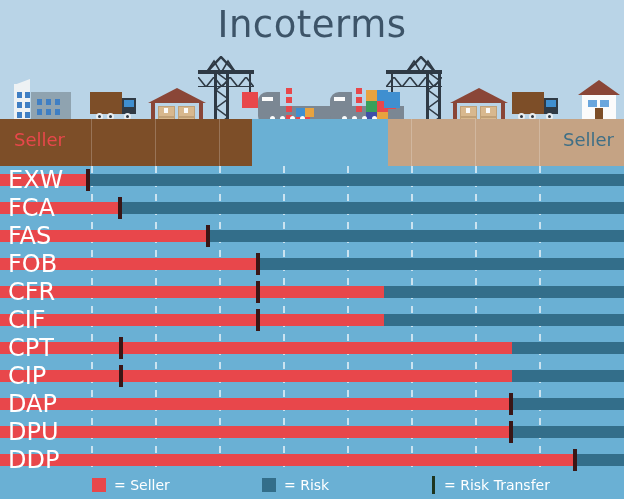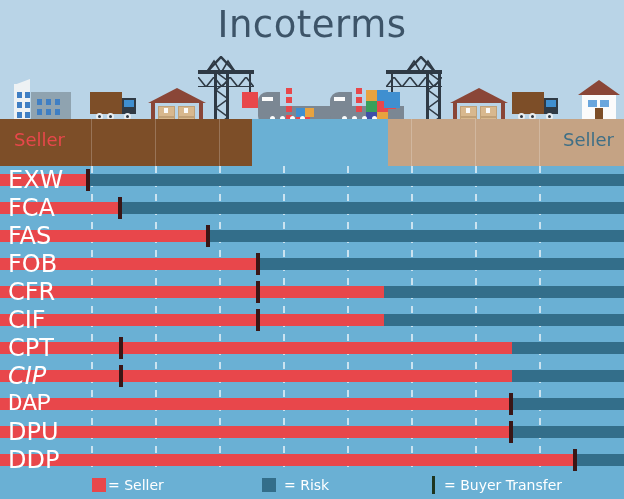--- a/index.html
+++ b/index.html
@@ -329,27 +329,27 @@
           <div class="bar-seller" style="width: 384px; background: rgb(232, 71, 75);"></div>
           <div class="risk" style="left: 256px; background: rgb(58, 22, 22);"></div>
           <div class="rowlabel">CIF</div>
         </div>
         <div class="row" style="top: 168px;">
           <div class="bar-buyer" style="left: 512px; width: 112px; background: rgb(51, 110, 138);"></div>
           <div class="bar-seller" style="width: 512px; background: rgb(232, 71, 75);"></div>
           <div class="risk" style="left: 119px; background: rgb(58, 22, 22);"></div>
           <div class="rowlabel">CPT</div>
         </div>
-        <div class="row" style="top: 196px; font-style: italic;">
+        <div class="row" style="top: 196px;">
           <div class="bar-buyer" style="left: 512px; width: 112px; background: rgb(51, 110, 138);"></div>
           <div class="bar-seller" style="width: 512px; background: rgb(232, 71, 75);"></div>
           <div class="risk" style="left: 119px; background: rgb(58, 22, 22);"></div>
           <div class="rowlabel">CIP</div>
         </div>
-        <div class="row" style="top: 224px; font-family: Liberation Mono, monospace;">
+        <div class="row" style="top: 224px;">
           <div class="bar-buyer" style="left: 511px; width: 113px; background: rgb(51, 110, 138);"></div>
           <div class="bar-seller" style="width: 511px; background: rgb(232, 71, 75);"></div>
           <div class="risk" style="left: 509px; background: rgb(58, 22, 22);"></div>
           <div class="rowlabel">DAP</div>
         </div>
         <div class="row" style="top: 252px;">
           <div class="bar-buyer" style="left: 511px; width: 113px; background: rgb(51, 110, 138);"></div>
           <div class="bar-seller" style="width: 511px; background: rgb(232, 71, 75);"></div>
           <div class="risk" style="left: 509px; background: rgb(58, 22, 22);"></div>
           <div class="rowlabel">DPU</div>
@@ -357,26 +357,26 @@
         <div class="row" style="top: 280px;">
           <div class="bar-buyer" style="left: 575px; width: 49px; background: rgb(51, 110, 138);"></div>
           <div class="bar-seller" style="width: 575px; background: rgb(232, 71, 75);"></div>
           <div class="risk" style="left: 573px; background: rgb(58, 22, 22);"></div>
           <div class="rowlabel">DDP</div>
         </div>
       </div>
     <div class="legend" id="legend">
         <div class="lg-item" style="left: 92px;">
           <div class="sw sw-seller" style="left: 0px;"></div>
-          <div class="lg-txt" style="left: 16px;">= Seller</div>
+          <div class="lg-txt" style="left: 22px;">= Seller</div>
         </div>
         <div class="lg-item" style="left: 262px;">
           <div class="sw sw-buyer" style="left: 0px;"></div>
           <div class="lg-txt" style="left: 22px;">= Risk</div>
         </div>
         <div class="lg-item" style="left: 432px;">
           <div class="sw sw-risk" style="left: 0px;"></div>
-          <div class="lg-txt" style="left: 12px;">= Buyer Transfer</div>
+          <div class="lg-txt" style="left: 12px;">= Risk Transfer</div>
         </div>
       </div>
   </div>
 
 </div>
 
 </body></html>

